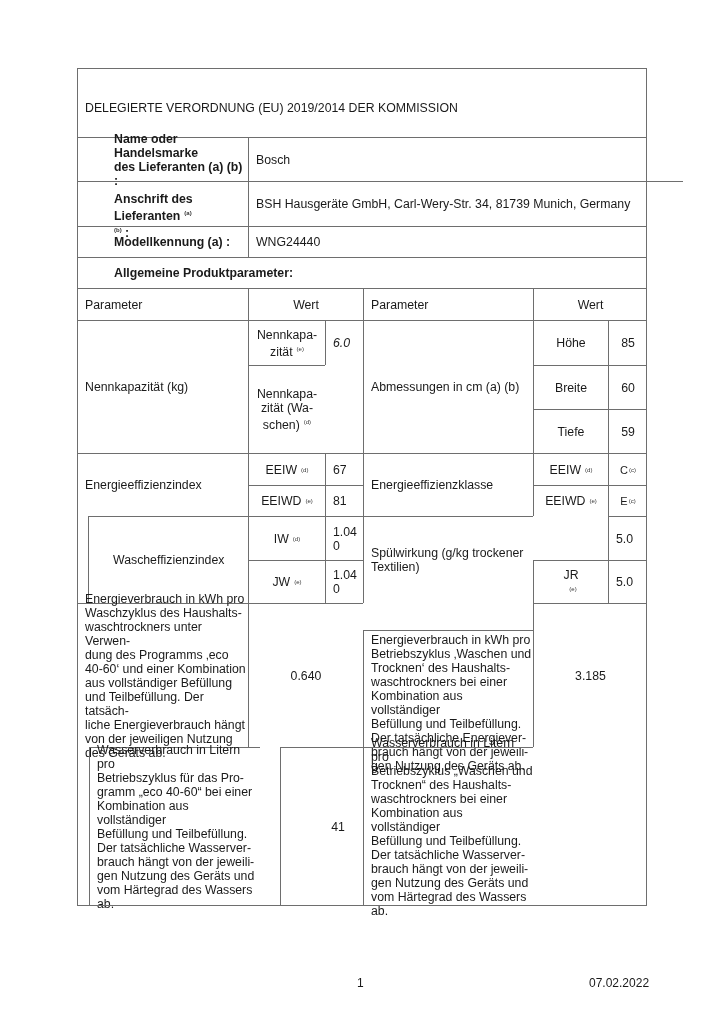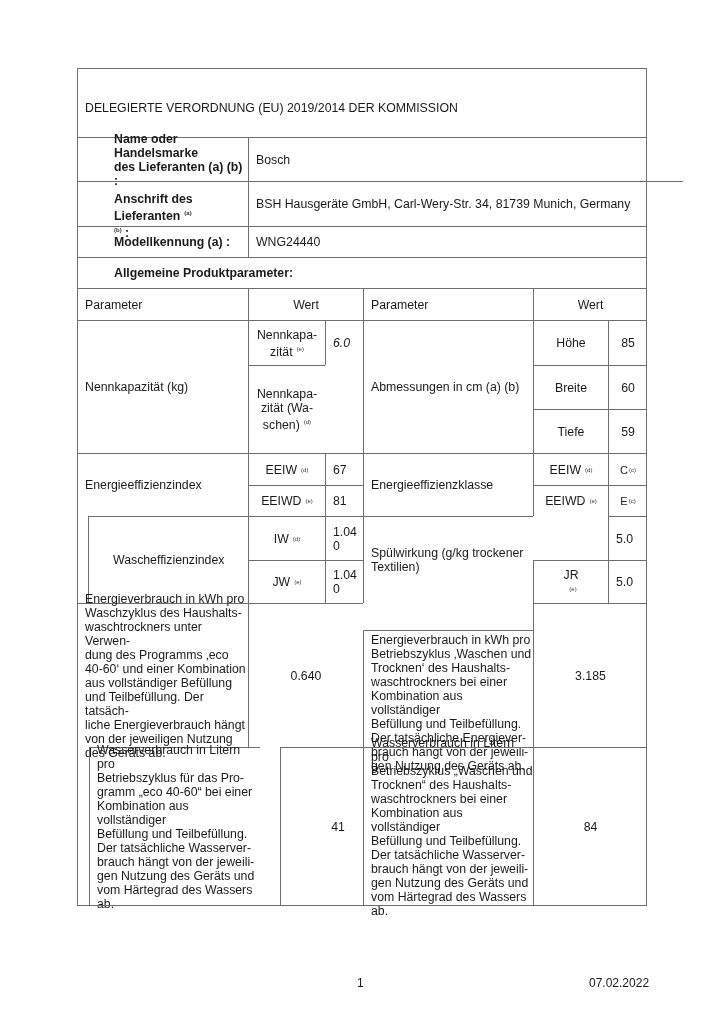--- a/index.html
+++ b/index.html
@@ -221,21 +221,18 @@
 Betriebszyklus „Waschen und
 Trocknen“ des Haushalts-
 waschtrockners bei einer
 Kombination aus vollständiger
 Befüllung und Teilbefüllung.
 Der tatsächliche Wasserver-
 brauch hängt von der jeweili-
 gen Nutzung des Geräts und
 vom Härtegrad des Wassers
 ab.</div>
-  <div class="cell center" style="left:533px;top:747px;width:114px;height:159px;">
-    <span>84</span>
-  </div>
 
   <div class="outer"></div>
 
   <div class="footer" style="left:357px;">1</div>
   <div class="footer" style="left:589px;">07.02.2022</div>
 </div>
 
 </body></html>

